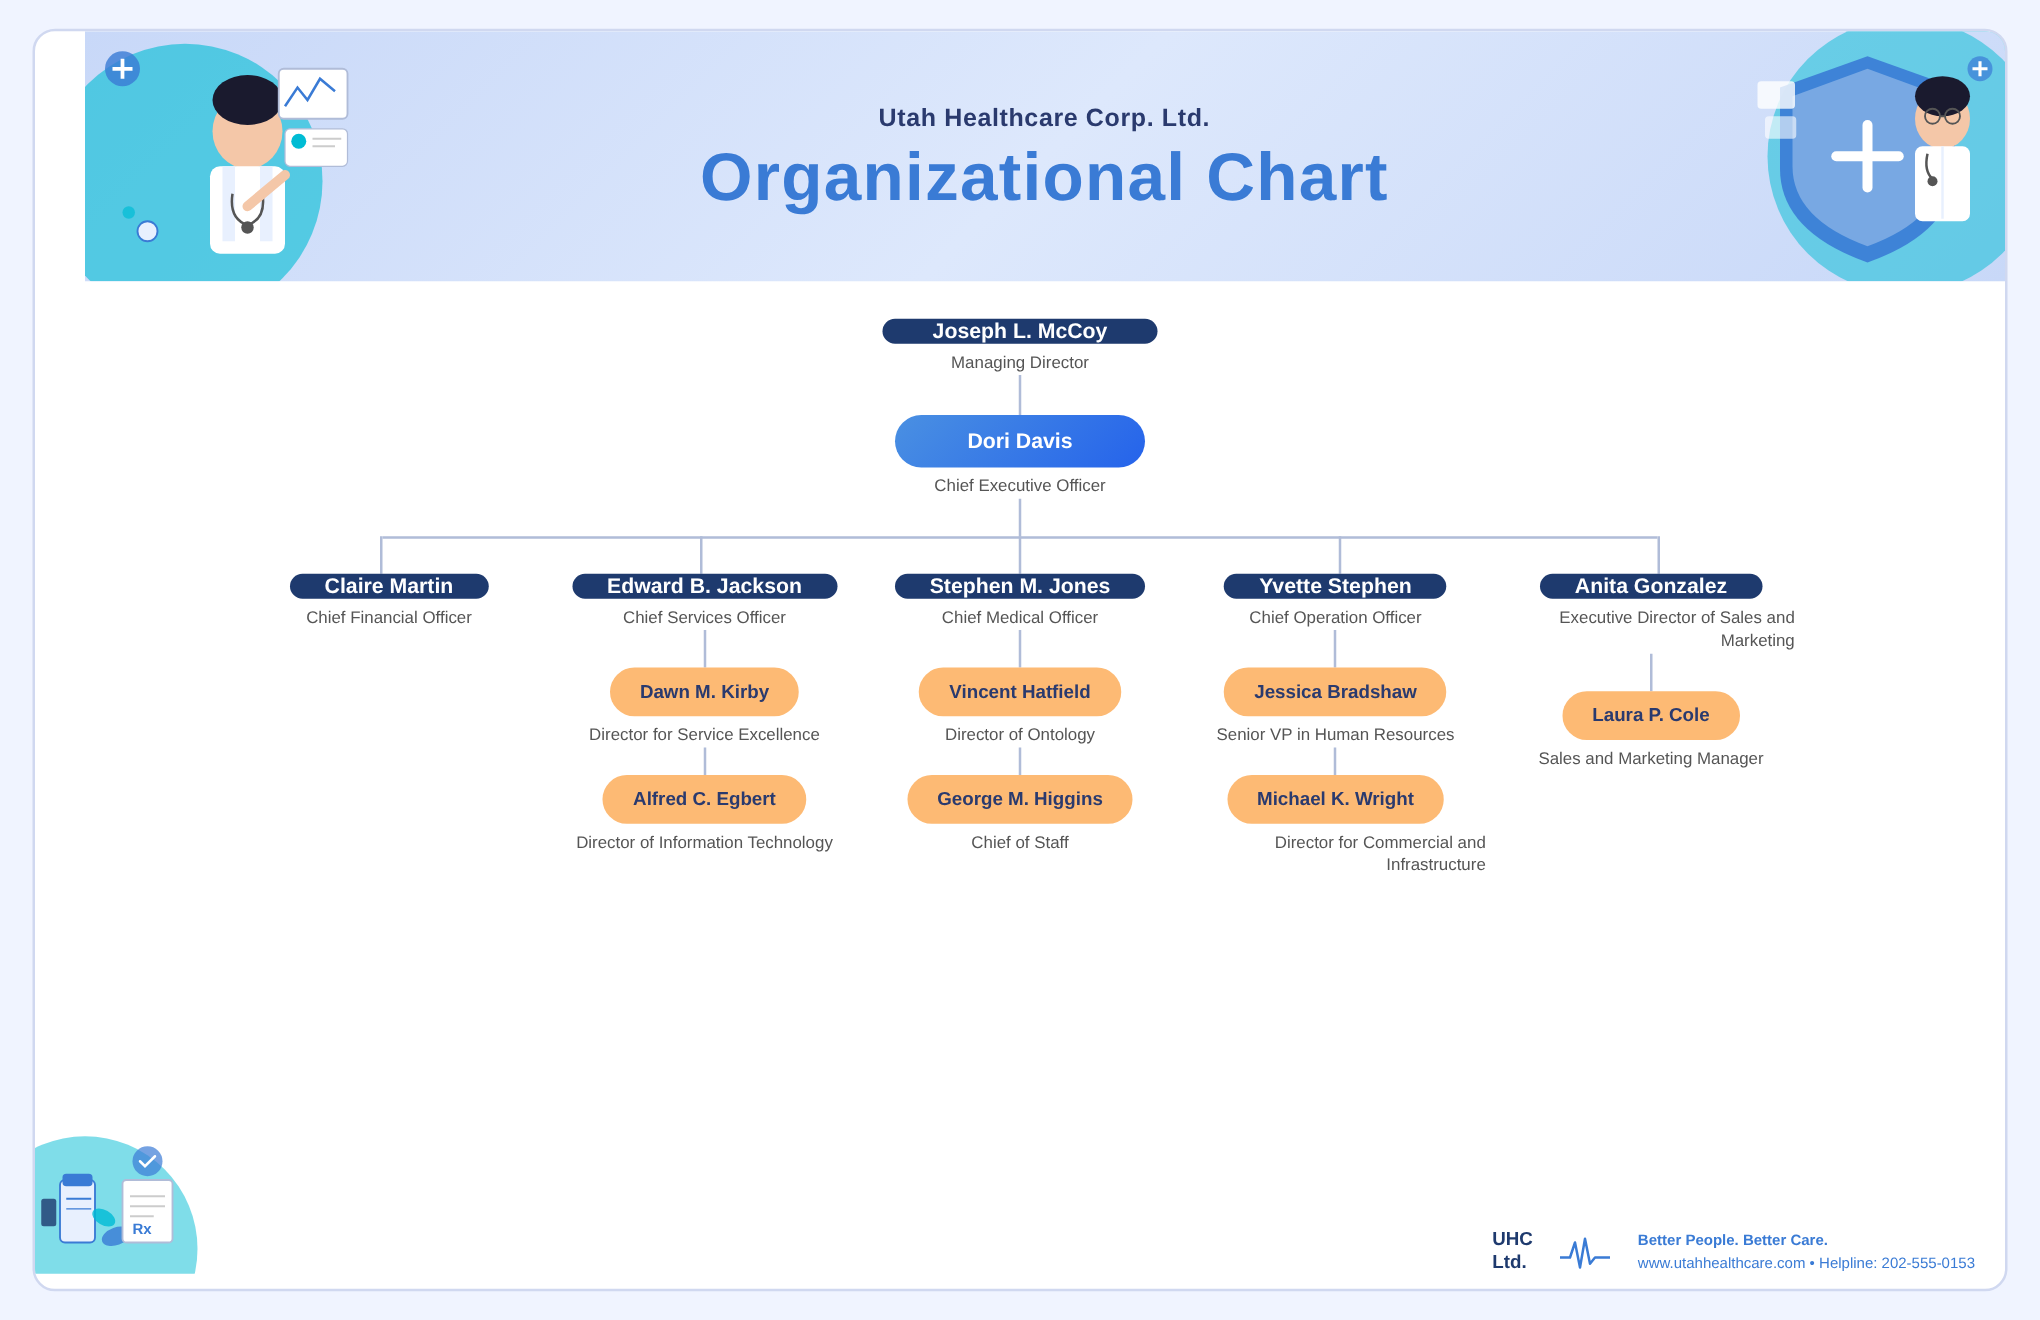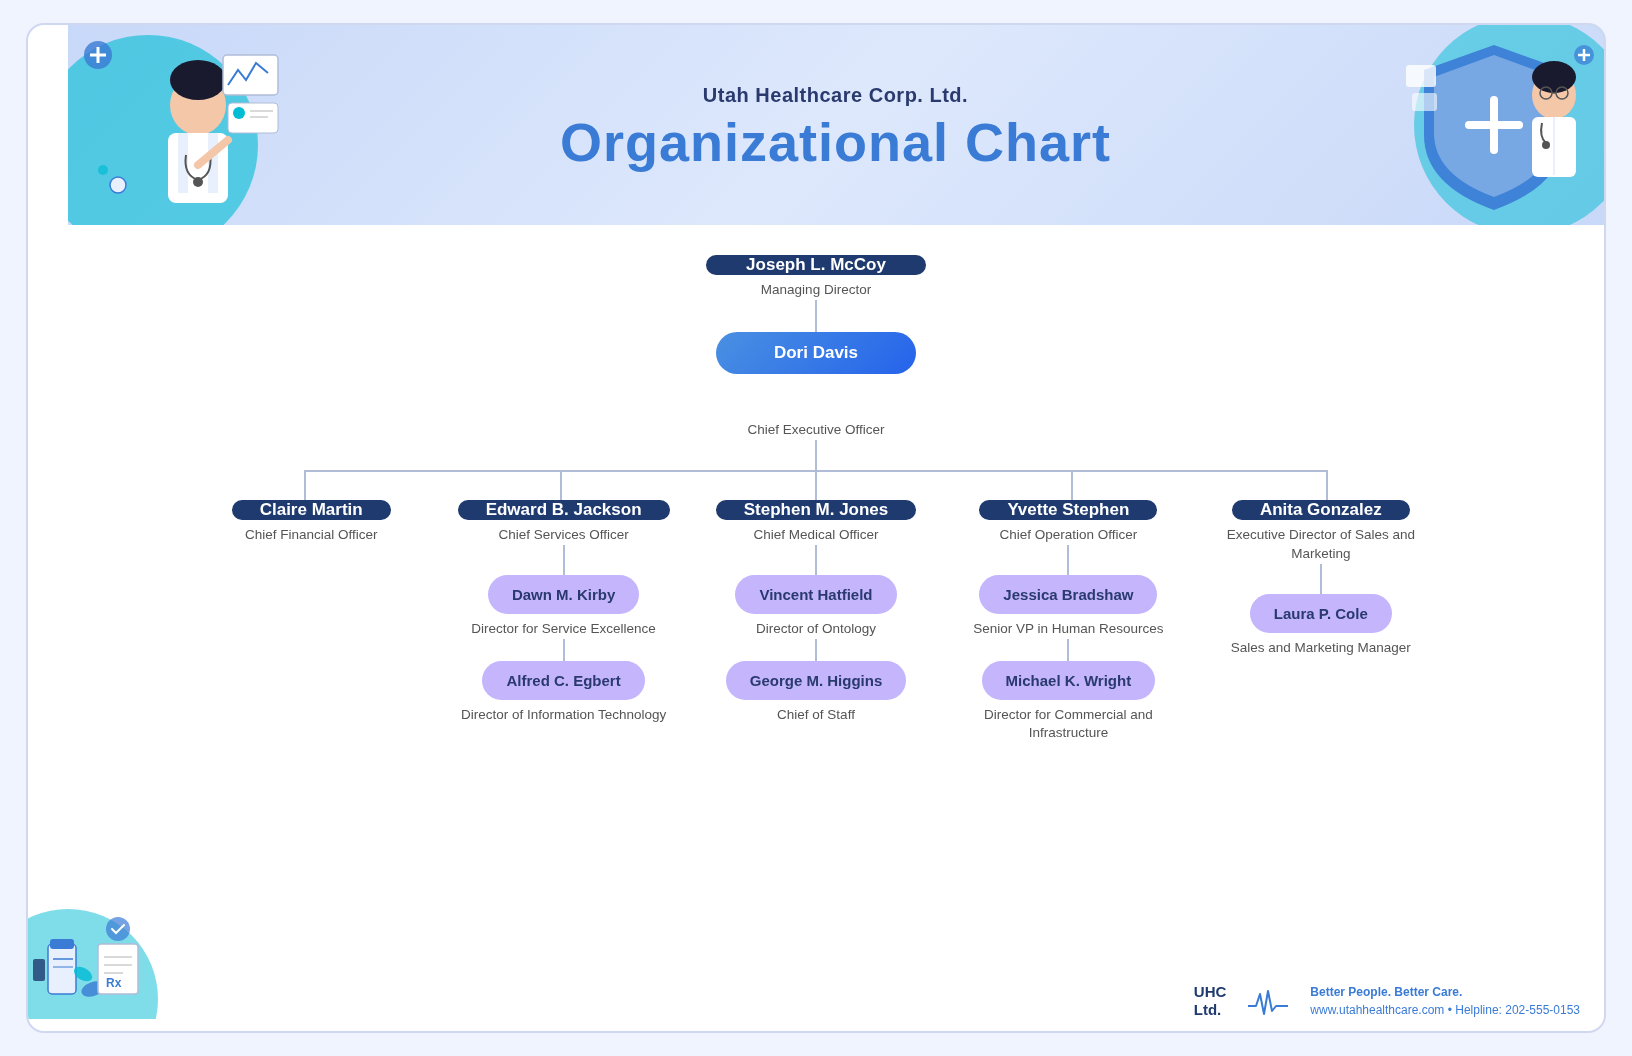--- a/index.html
+++ b/index.html
@@ -89,34 +89,34 @@
       color: #fff;
       border-radius: 30px;
       padding: 11px 28px;
       font-size: 17px;
       font-weight: 700;
       text-align: center;
       white-space: nowrap;
       display: inline-block;
     }
     .node-light {
-      background: #c4b5fd;
+      background: #fdba74;
       color: #2a3a6e;
       border-radius: 30px;
       padding: 11px 24px;
       font-size: 15px;
       font-weight: 600;
       text-align: center;
       white-space: nowrap;
       display: inline-block;
     }
     .node-label {
       font-size: 13.5px;
       color: #555;
-      text-align: center;
+      text-align: right;
       margin-top: 6px;
       line-height: 1.4;
     }
 
     
     .vline {
       width: 2px;
       background: #b0bcd8;
       margin: 0 auto;
     }
@@ -286,21 +286,21 @@
 
   <div class="org-area">
 
     <div class="level1">
       <div class="node-dark" style="min-width:220px;">Joseph L. McCoy</div>
       <div class="node-label">Managing Director</div>
     </div>
 
     <div class="vline vline-med"></div>
 
-    <div style="display:flex;flex-direction:column;align-items:center;gap:41px;">
+    <div style="display:flex;flex-direction:column;align-items:center;">
       <div class="node-blue" style="min-width:200px;">Dori Davis</div>
       <div class="node-label">Chief Executive Officer</div>
     </div>
 
     <div class="vline" style="height:30px;"></div>
 
     <div style="position:relative;width:1250px;">
 
       <div style="position:absolute;top:0;left:115px;right:115px;height:2px;background:#b0bcd8;"></div>
 

